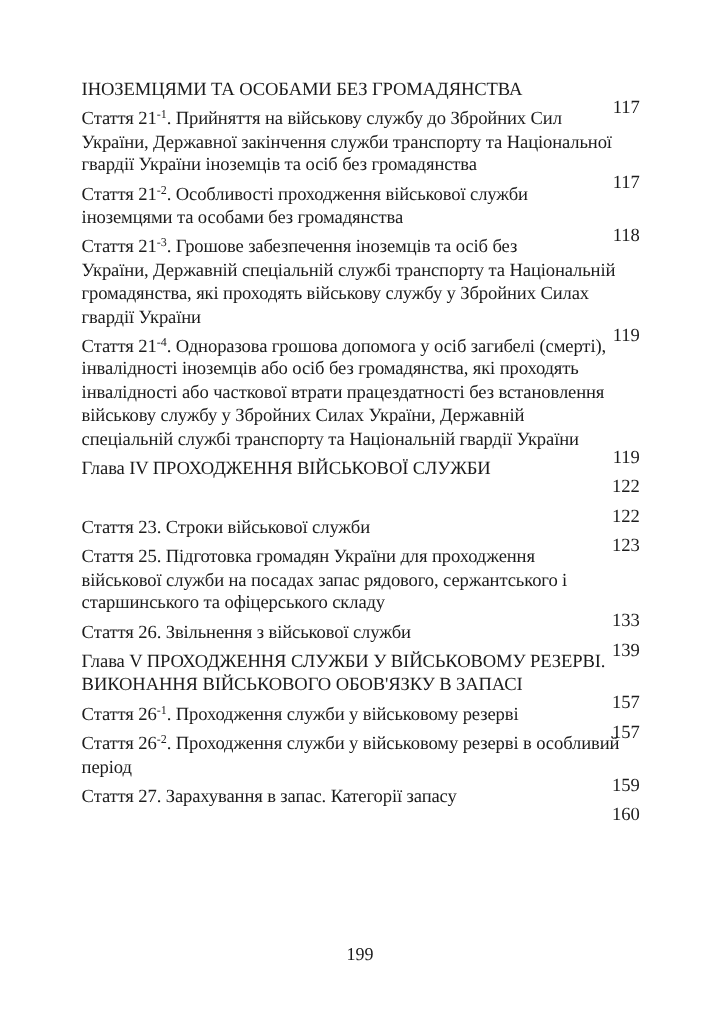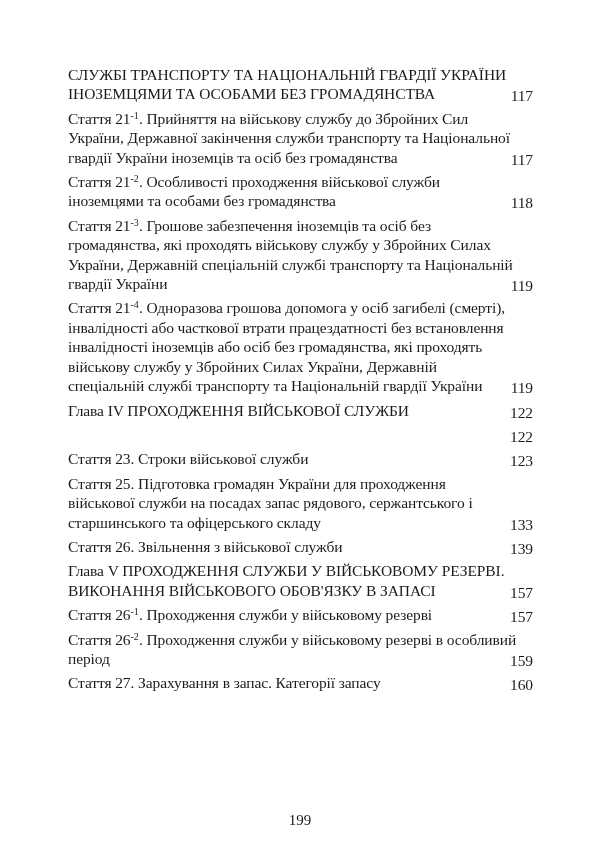--- a/index.html
+++ b/index.html
@@ -40,61 +40,59 @@
     vertical-align: 5px;
     letter-spacing: 0;
   }
   .dots {
     letter-spacing: 1.6px;
     margin-left: 1px;
   }
   .pg {
     position: absolute;
     right: 0;
-    top: 2px;
+    top: 15px;
   }
   .footer {
     position: absolute;
     left: 0;
     right: 0;
     top: 787px;
     text-align: center;
     font-size: 15px;
     line-height: 19.4px;
-    margin-top: 24px;
   }
 </style>
 </head>
 <body>
 
 <div class="page">
   <div class="content">
       <p class="entry">
-        <span class="line"><span>СЛУЖБІ ТРАНСПОРТУ ТА НАЦІОНАЛЬНІЙ ГВАРДІЇ УКРАЇНИ</span></span>
         <span class="line"><span>ІНОЗЕМЦЯМИ ТА ОСОБАМИ БЕЗ ГРОМАДЯНСТВА</span><span class="dots"></span><span class="pg">117</span></span>
       </p>
       <p class="entry">
         <span class="line"><span>Стаття 21</span><span class="sup">-1</span><span>. Прийняття на військову службу до Збройних Сил</span></span>
         <span class="line"><span>України, Державної закінчення служби транспорту та Національної</span></span>
         <span class="line"><span>гвардії України іноземців та осіб без громадянства</span><span class="dots"></span><span class="pg">117</span></span>
       </p>
       <p class="entry">
         <span class="line"><span>Стаття 21</span><span class="sup">-2</span><span>. Особливості проходження військової служби</span></span>
         <span class="line"><span>іноземцями та особами без громадянства</span><span class="dots"></span><span class="pg">118</span></span>
       </p>
       <p class="entry">
         <span class="line"><span>Стаття 21</span><span class="sup">-3</span><span>. Грошове забезпечення іноземців та осіб без</span></span>
+        <span class="line"><span>України, Державній спеціальній службі транспорту та Національній</span></span>
         <span class="line"><span>громадянства, які проходять військову службу у Збройних Силах</span></span>
-        <span class="line"><span>України, Державній спеціальній службі транспорту та Національній</span></span>
         <span class="line"><span>гвардії України</span><span class="dots"></span><span class="pg">119</span></span>
       </p>
       <p class="entry">
         <span class="line"><span>Стаття 21</span><span class="sup">-4</span><span>. Одноразова грошова допомога у осіб загибелі (смерті),</span></span>
+        <span class="line"><span>інвалідності іноземців або осіб без громадянства, які проходять</span></span>
         <span class="line"><span>інвалідності або часткової втрати працездатності без встановлення</span></span>
-        <span class="line"><span>інвалідності іноземців або осіб без громадянства, які проходять</span></span>
         <span class="line"><span>військову службу у Збройних Силах України, Державній</span></span>
         <span class="line"><span>спеціальній службі транспорту та Національній гвардії України</span><span class="dots"></span><span class="pg">119</span></span>
       </p>
       <p class="entry">
         <span class="line"><span>Глава IV ПРОХОДЖЕННЯ ВІЙСЬКОВОЇ СЛУЖБИ</span><span class="dots"></span><span class="pg">122</span></span>
       </p>
       <p class="entry">
         <span class="line"><span class="dots"></span><span class="pg">122</span></span>
       </p>
       <p class="entry">

